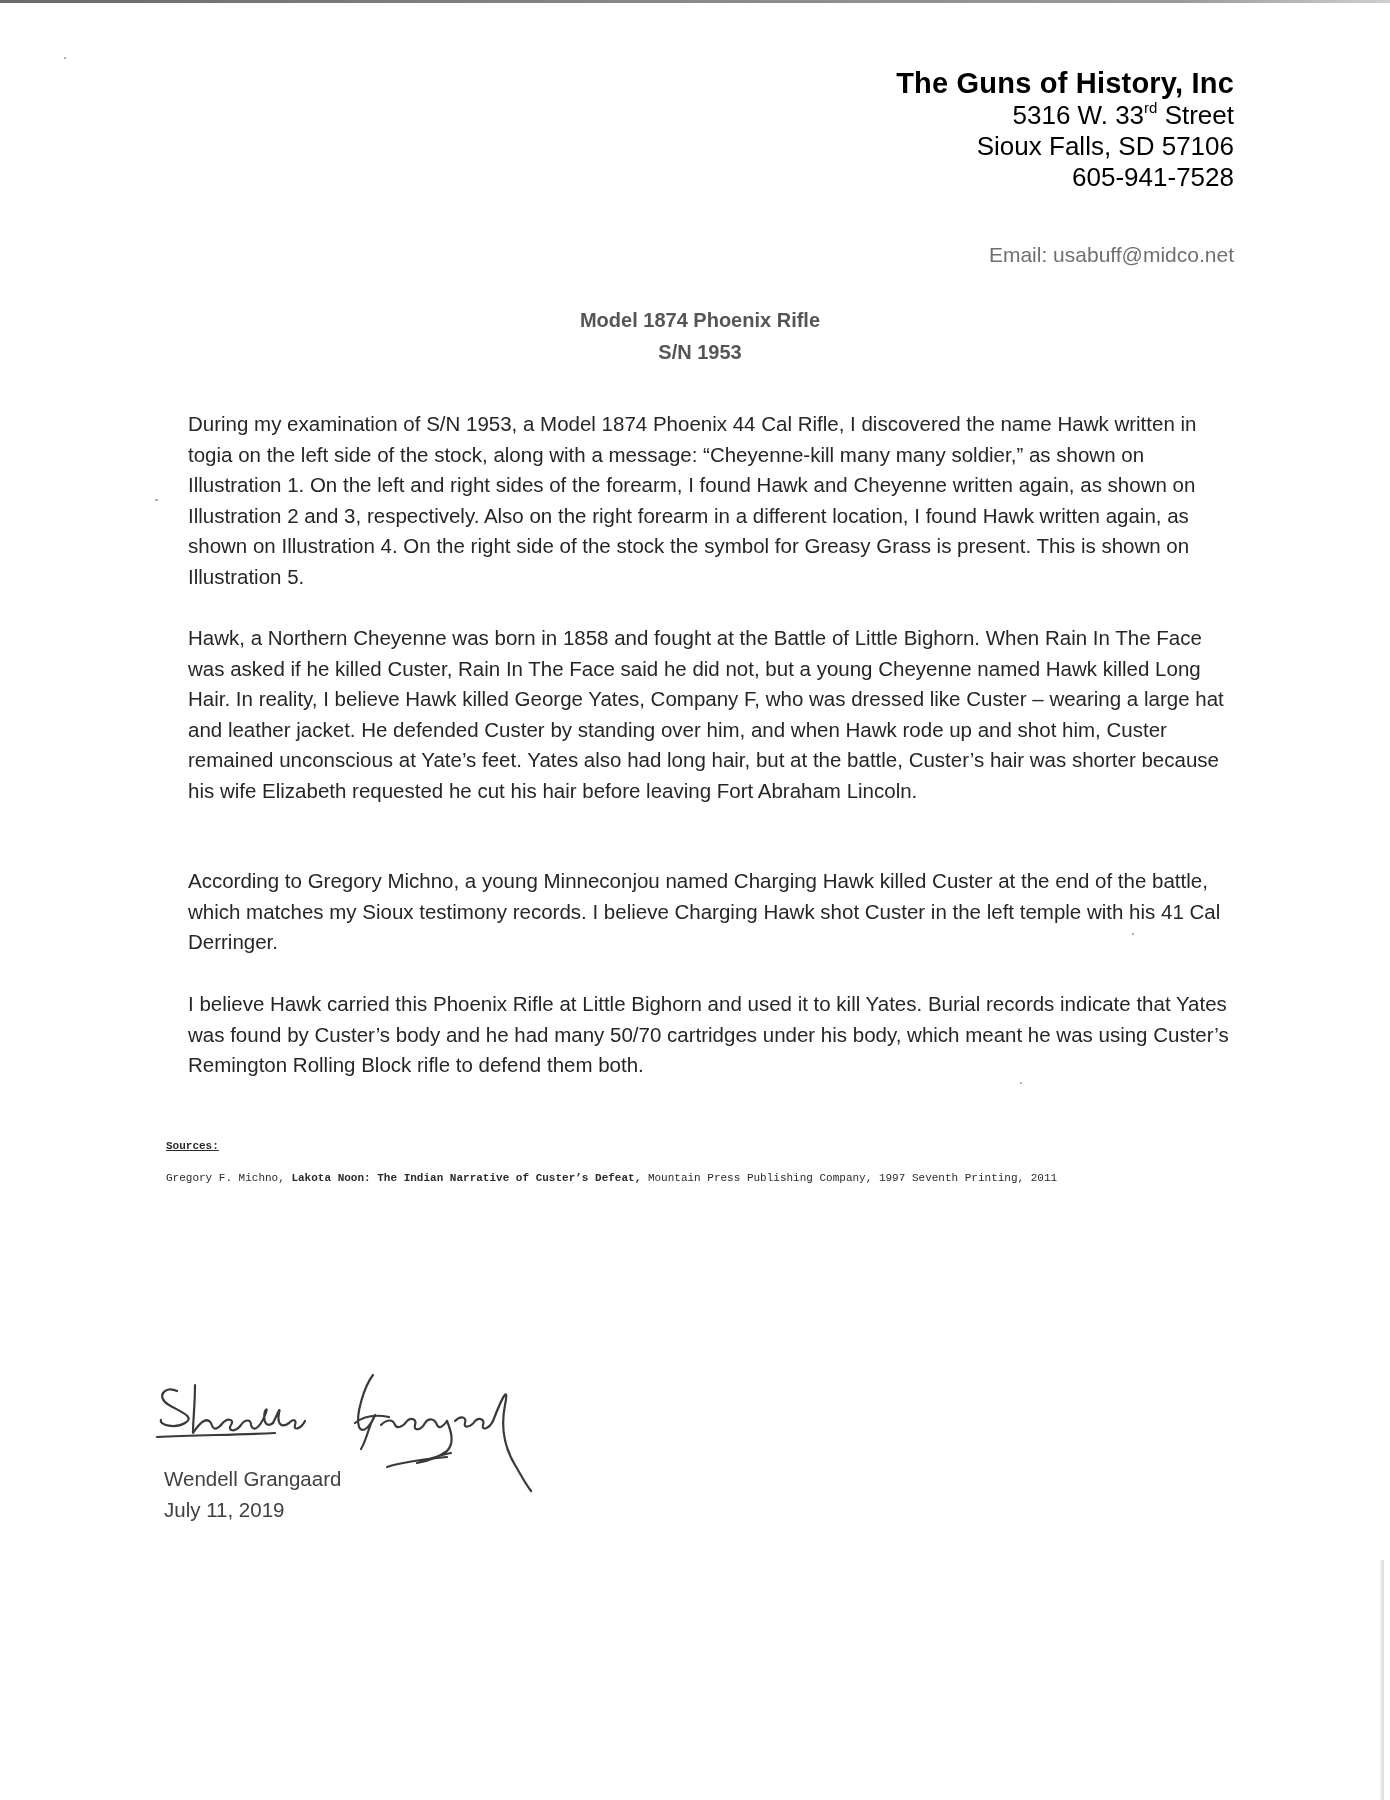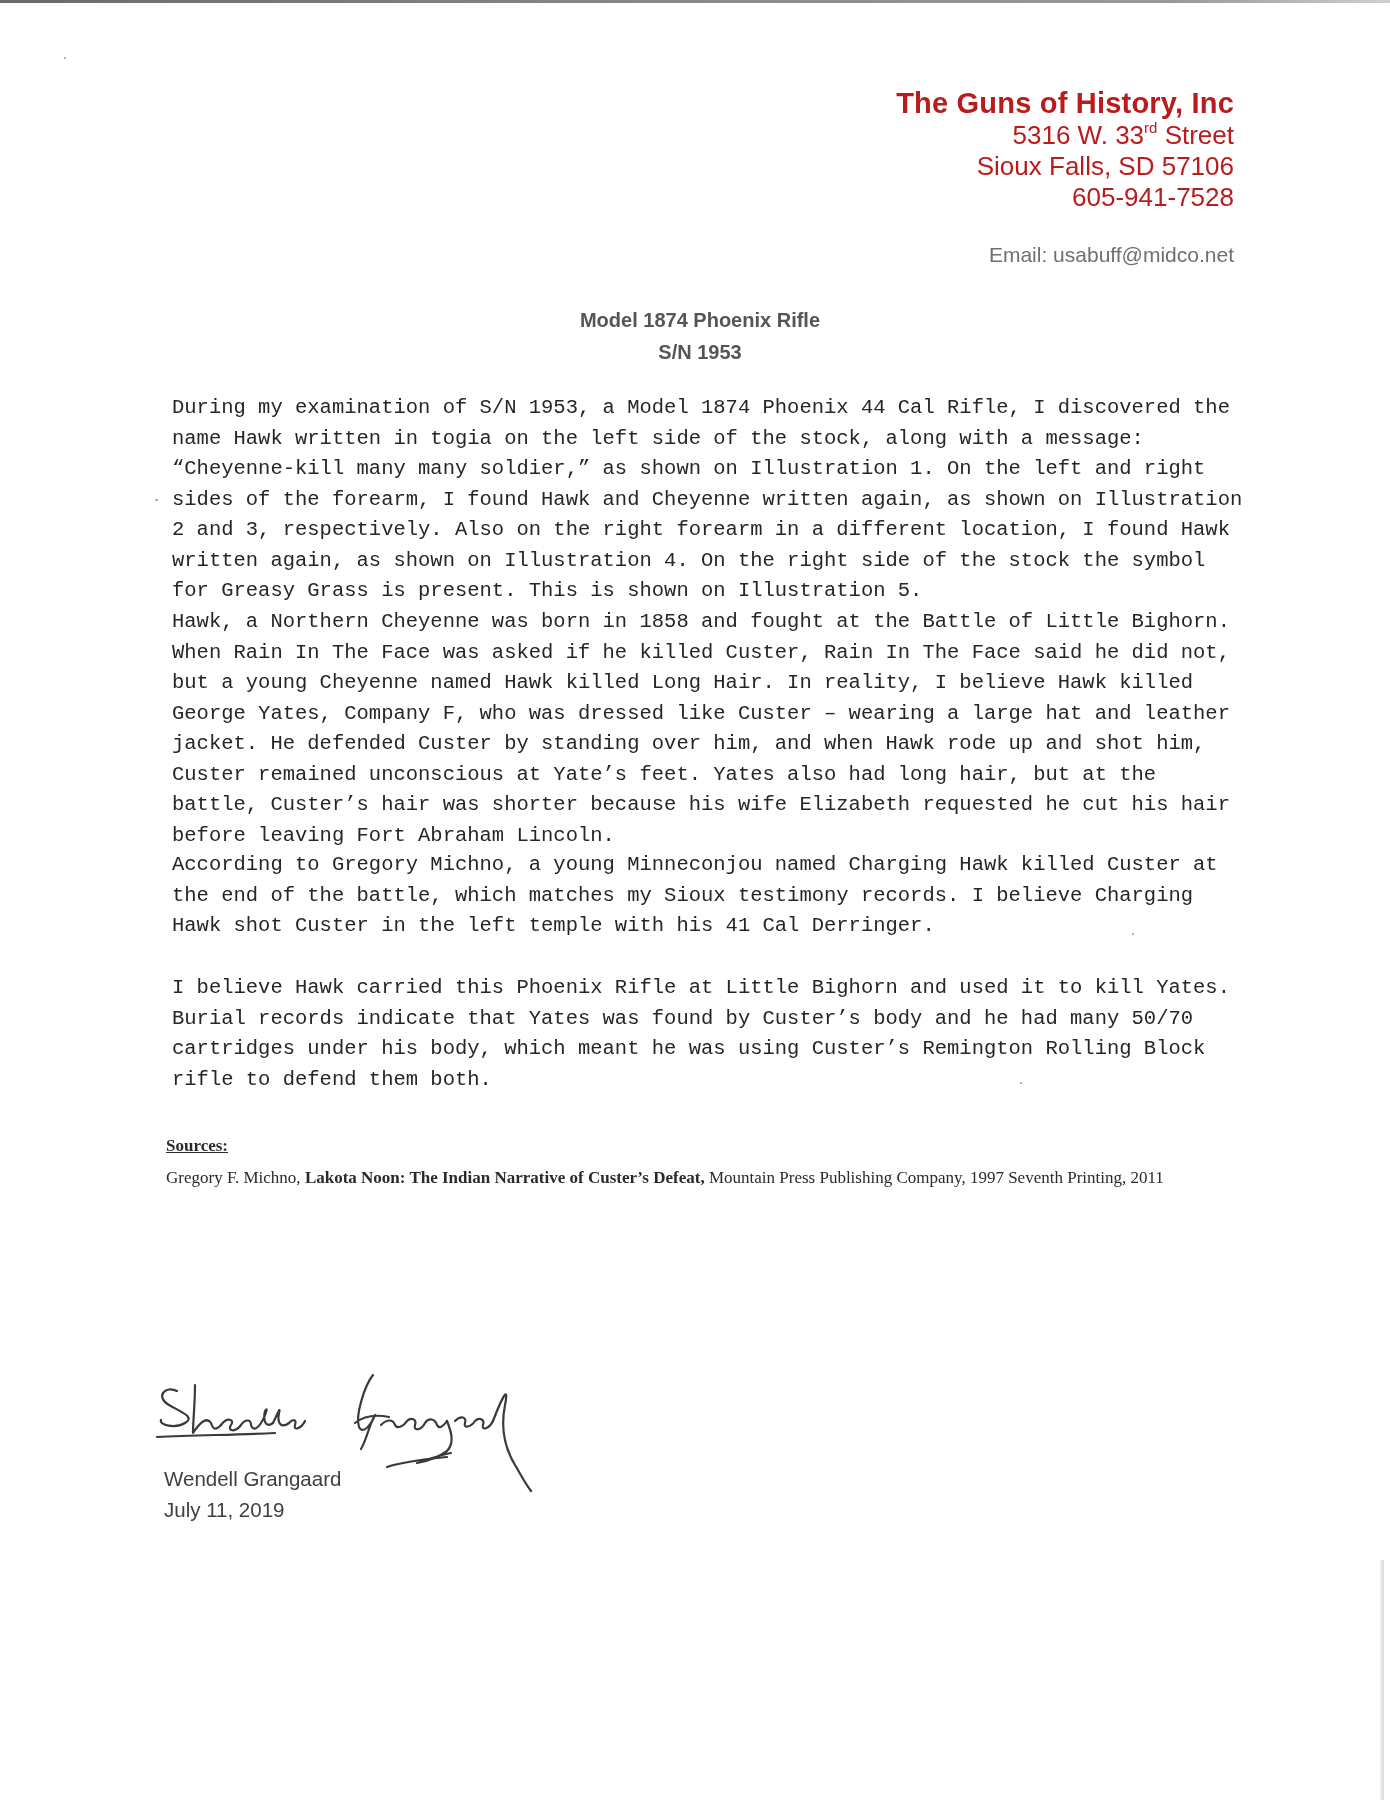--- a/index.html
+++ b/index.html
@@ -25,23 +25,23 @@
       position: absolute;
       right: 6px; top: 1560px;
       width: 4px; height: 240px;
       background: linear-gradient(to right, #f2f2f2, #dcdcdc);
     }
     .speck { position: absolute; background: #999; border-radius: 50%; }
 
     .letterhead {
       position: absolute;
       right: 156px;
-      top: 86px;
+      top: 66px;
       text-align: right;
-      color: #b91c1c;
+      color: #000000;
     }
     .letterhead .company {
       font-family: "Liberation Sans", sans-serif;
       font-weight: bold;
       font-size: 29px;
       line-height: 34px;
       letter-spacing: 0.2px;
     }
     .letterhead .addr {
       font-size: 26px;
@@ -68,33 +68,33 @@
     }
     .body-text {
       position: absolute;
       left: 172px;
       width: 1080px;
       font-family: "Liberation Sans", sans-serif;
       font-size: 20.5px;
       line-height: 30.5px;
       color: #262626;
     }
-    .body-text p { margin: 0; font-family: Liberation Mono, monospace; }
+    .body-text p { margin: 16px; }
     #p1 { top: 393px; }
     #p2 { top: 607px; }
     #p3 { top: 850px; }
     #p4 { top: 973px; }
 
     .sources {
       position: absolute;
       left: 166px;
       top: 1133px;
       width: 1090px;
-      font-family: Liberation Serif, serif;
-      font-size: 17px;
+      font-family: Liberation Mono, monospace;
+      font-size: 11px;
       line-height: 26px;
       color: #2a2a2a;
     }
     .sources .heading { font-weight: bold; text-decoration: underline; }
     .sources .src { margin: 6px 0 23px 0; }
     .sources b { font-weight: bold; }
 
     .signature {
       position: absolute;
       left: 155px;

